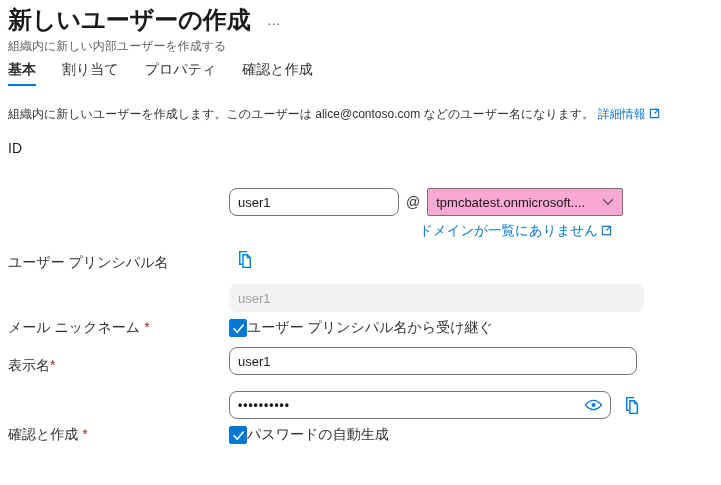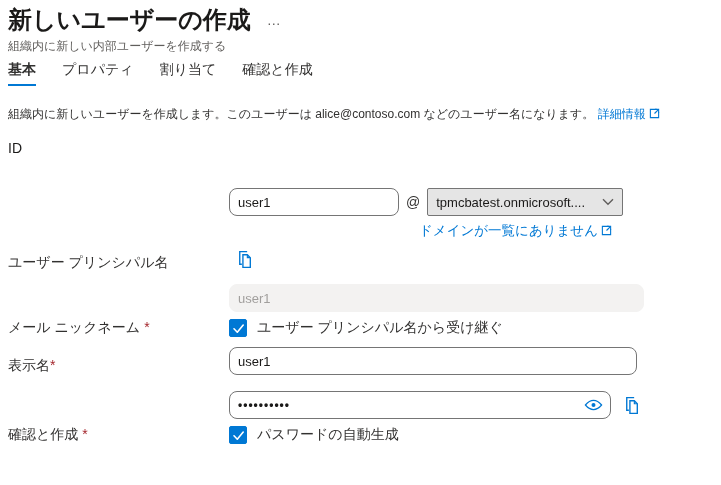--- a/index.html
+++ b/index.html
@@ -37,42 +37,42 @@
   .row{display:flex;align-items:flex-end;}
   .row-label{width:221px;flex-shrink:0;padding-top:5px;font-size:14px;color:#323130;}
   .req{color:var(--required);}
   .req.gap{margin-left:4px;}
   .inline{display:flex;align-items:center;}
 
   .txt{height:28px;border:1px solid #757575;border-radius:8px;padding:0 8px;
        font-size:13px;font-family:Liberation Sans, sans-serif;color:#1b1a19;outline:none;background:#fff;}
   .upn-input{width:170px;}
   .at{margin:0 7px;font-size:14px;color:#323130;}
-  .dropdown{width:196px;height:28px;border:1px solid #757575;border-radius:2px;background:#e5e5e5;
+  .dropdown{width:196px;height:28px;border:1px solid #757575;border-radius:2px;background:#f9a8d4;
             display:flex;align-items:center;padding:0 8px;font-size:13px;cursor:pointer;}
   .dropdown-text{flex:1;white-space:nowrap;overflow:hidden;color:#1b1a19;}
   .chevron{width:12px;height:8px;color:var(--muted);flex-shrink:0;margin-left:6px;}
   .domain-link-line{margin-top:6px;margin-left:190px;font-size:13.5px;}
 
   .copy-btn{background:none;border:none;padding:0;color:var(--accent);cursor:pointer;line-height:0;}
   .copy-btn.below{margin:10px 0 0 7px;display:inline-block;}
   .copy-icon{width:17px;height:19px;}
 
   .disabled-input{width:415px;background:var(--disabled-bg);border-color:var(--disabled-bg);color:#a19f9d;}
   .display-input{width:408px;}
 
   .pw-line{display:flex;align-items:center;}
   .pw-wrap{position:relative;width:382px;}
   .pw-input{width:100%;padding-right:36px;font-weight:700;letter-spacing:1px;font-size:12px;}
   .eye-btn{position:absolute;right:8px;top:50%;transform:translateY(-50%);
            background:none;border:none;padding:0;color:var(--accent);cursor:pointer;line-height:0;}
   .eye-icon{width:19px;height:12px;}
   .pw-copy{margin-left:12px;}
 
-  .check-line{display:flex;align-items:center;gap:10px;margin-top:7px;}
+  .check-line{display:flex;align-items:center;margin-top:7px;}
   .checkbox{width:18px;height:18px;background:var(--accent);border:1px solid var(--accent);
             border-radius:2px;display:flex;align-items:center;justify-content:center;
             flex-shrink:0;cursor:pointer;padding:0;}
   .check-icon{width:11px;height:9px;}
   .check-label{font-size:14px;color:#323130;}
 
   .row-mail{margin-top:12px;}
   .row-display{margin-top:10px;}
   .row-password{margin-top:16px;}
 </style>
@@ -112,22 +112,22 @@
 <div class="page">
 
   <div class="title-row">
     <h1 class="page-title">新しいユーザーの作成</h1>
     <button class="more-btn"><span>…</span></button>
   </div>
   <div class="subtitle">組織内に新しい内部ユーザーを作成する</div>
 
   <div class="tabs">
     <div class="tab active">基本</div>
+    <div class="tab">割り当て</div>
     <div class="tab">プロパティ</div>
-    <div class="tab">割り当て</div>
     <div class="tab">確認と作成</div>
   </div>
 
   <div class="intro"><span>組織内に新しいユーザーを作成します。このユーザーは alice@contoso.com などのユーザー名になります。</span>
     <a class="link"><span>詳細情報</span><svg class="ext-icon" viewBox="0 0 12 12">
           <use href="#def-ext"></use>
         </svg></a>
   </div>
 
   <div class="section-heading">ID</div>

